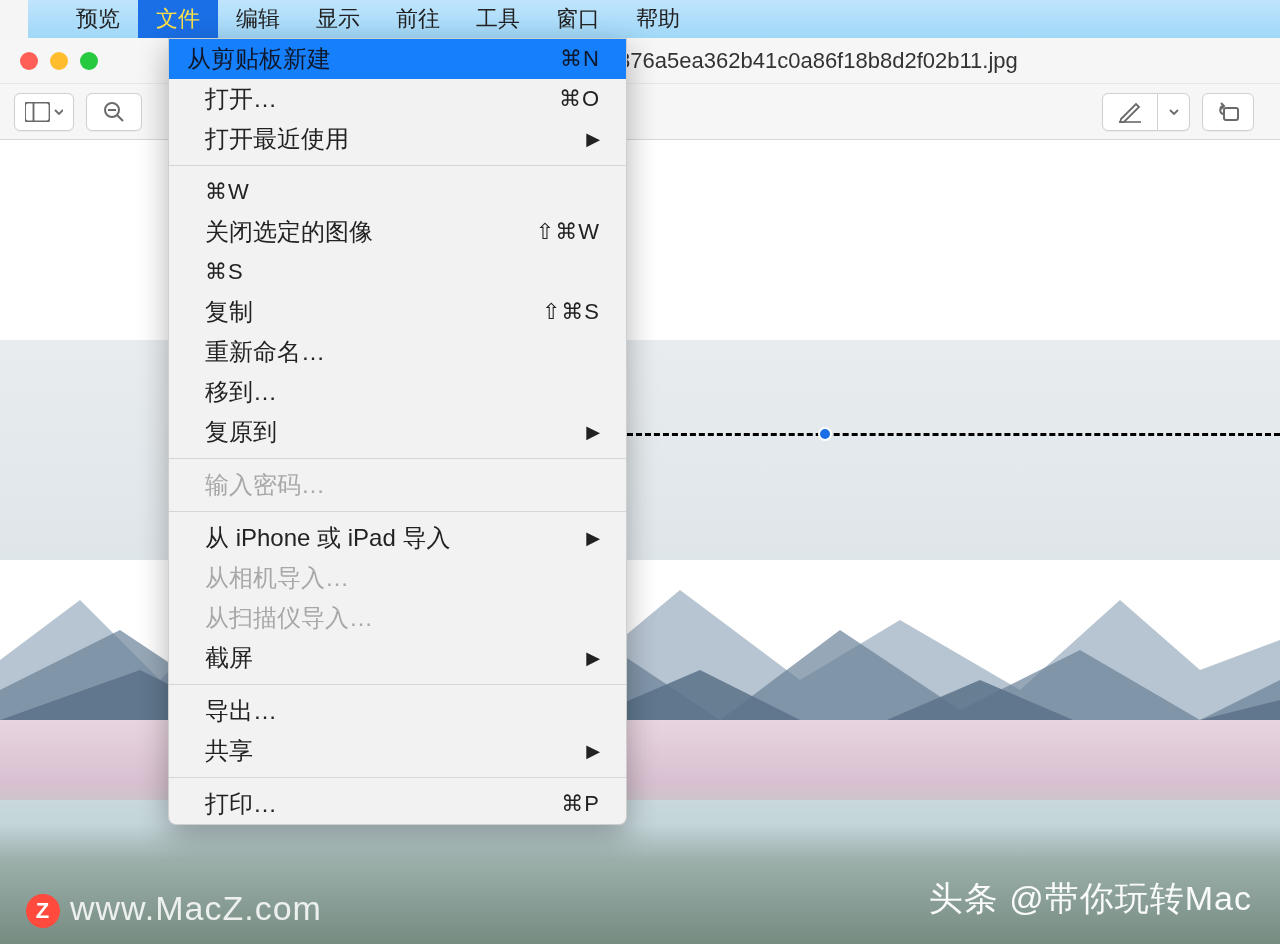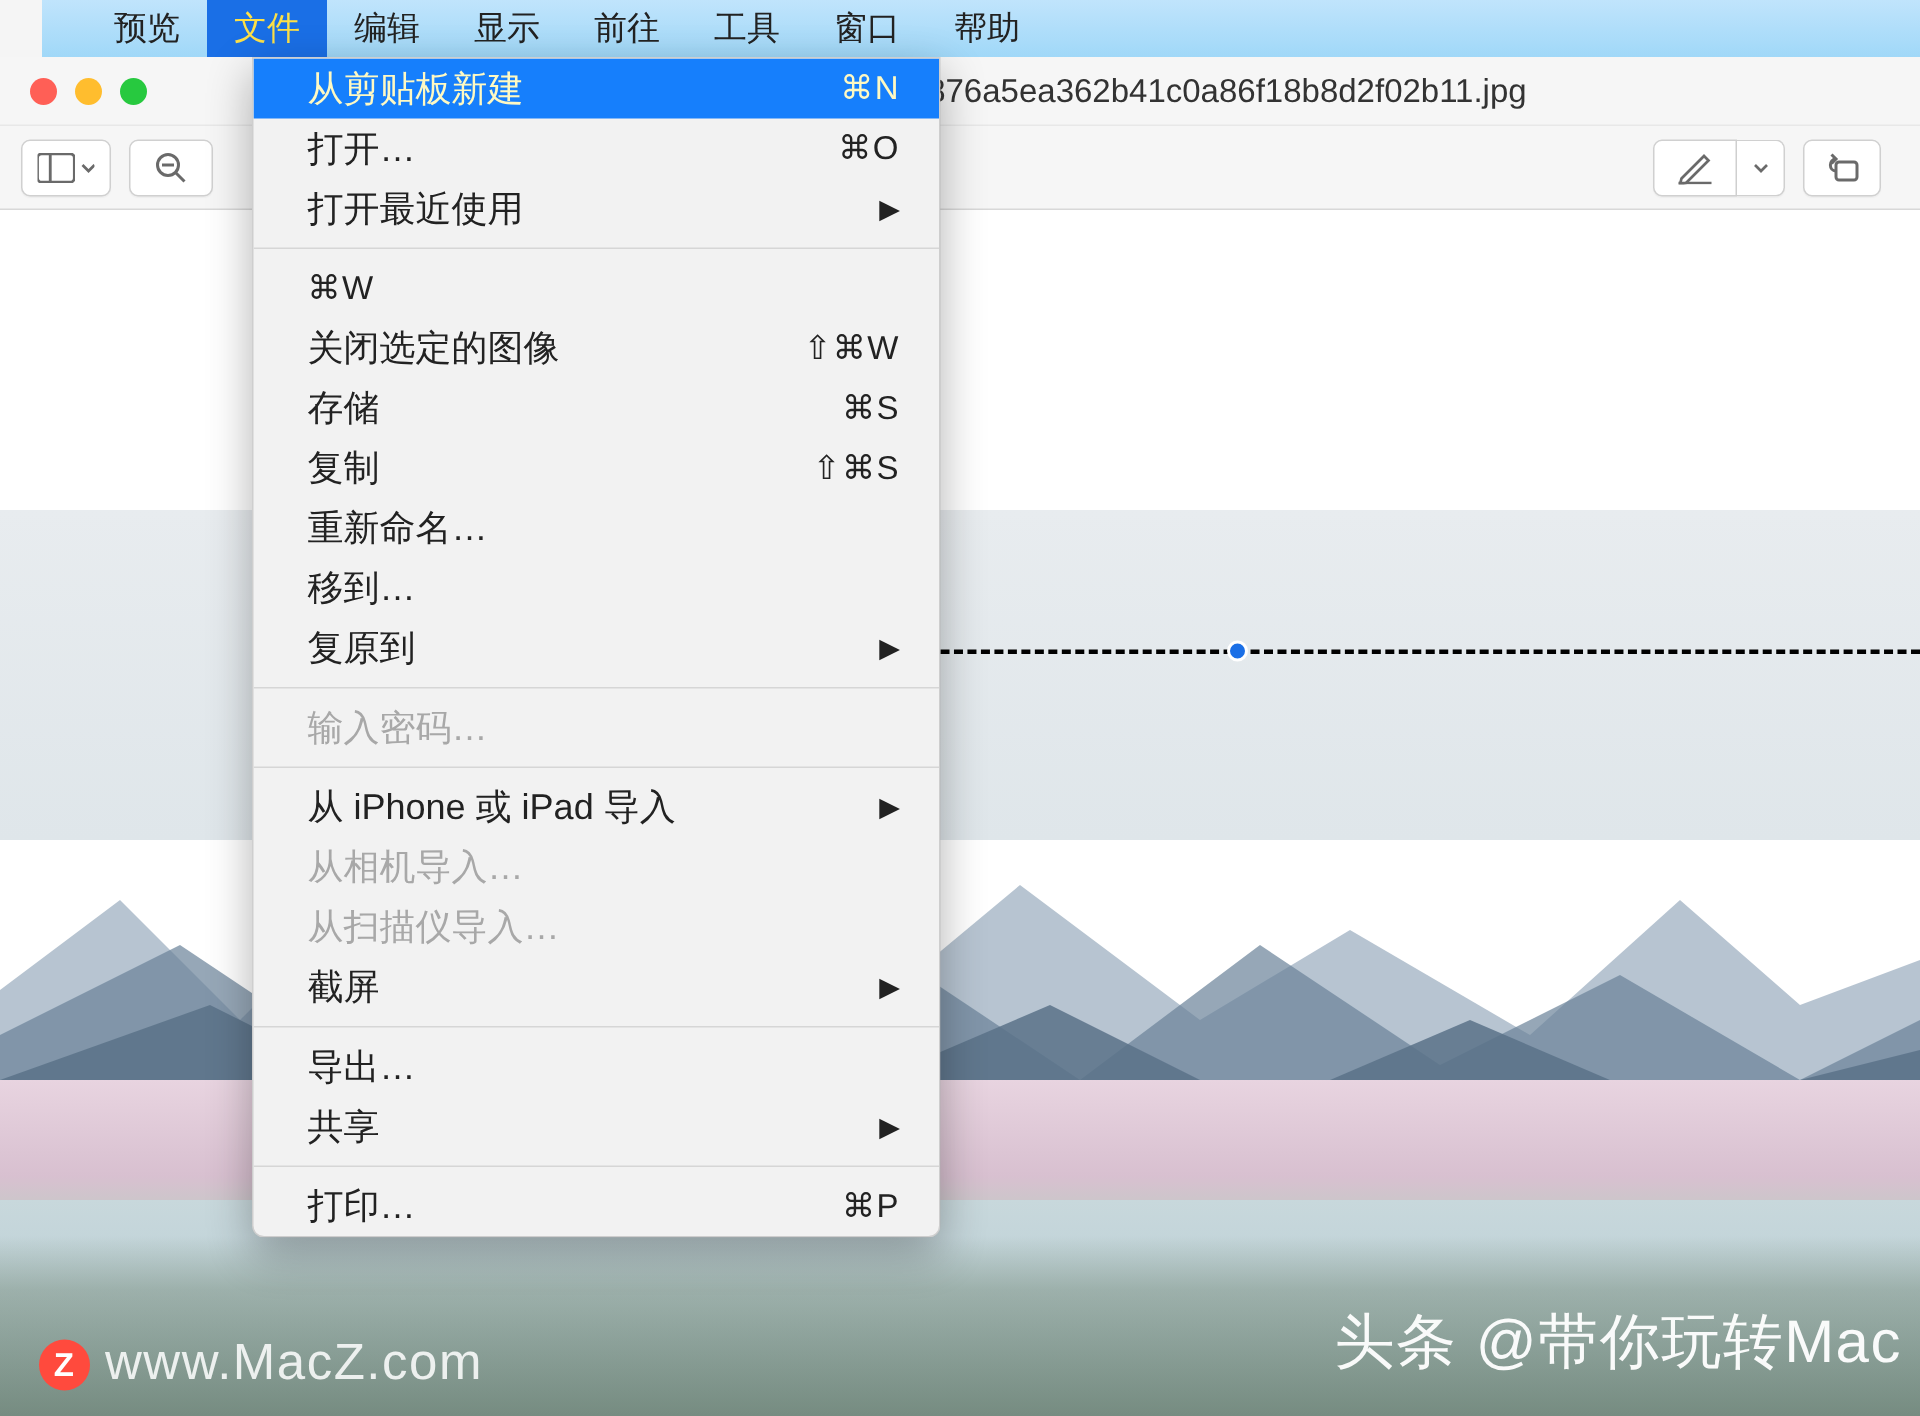--- a/index.html
+++ b/index.html
@@ -16,41 +16,41 @@
 .title-area{flex:1;display:flex;align-items:center;margin-left:470px;}
 .title-area .doc-icon{width:22px;height:28px;background:#fff;border:1px solid #bbb;border-radius:2px;margin-right:10px;position:relative;}
 .title-area .doc-icon::after{content:"";position:absolute;top:4px;left:3px;right:3px;height:12px;background:linear-gradient(#7aa,#9cc);}
 .title-area .doc-title{font-size:22px;color:#333;}
 .toolbar{height:56px;background:#f6f6f6;border-bottom:1px solid #d8d8d8;display:flex;align-items:center;padding:0 14px;}
 .tool-btn{height:38px;border:1px solid #d0d0d0;border-radius:6px;background:#fff;display:flex;align-items:center;justify-content:center;margin-right:12px;padding:0 10px;box-shadow:0 1px 1px rgba(0,0,0,.04);}
 .tool-btn svg{display:block;}
 .spacer{flex:1;}
 .dropdown{position:absolute;top:38px;left:168px;width:459px;background:#f2f2f2;border:1px solid rgba(0,0,0,.15);border-radius:0 0 8px 8px;box-shadow:0 10px 30px rgba(0,0,0,.3);overflow:hidden;z-index:100;}
 .dd-item{display:flex;align-items:center;height:40px;padding:0 26px 0 36px;font-size:24px;color:#222;}
-.dd-item.highlight{background:#167ffc;color:#fef9c3;}
+.dd-item.highlight{background:#167ffc;color:#0f172a;padding-left:18px;}
 .dd-item.dis{color:#a8a8a8;}
 .dd-item .lbl{flex:1;}
 .dd-item .sc{font-size:22px;letter-spacing:1px;}
 .dd-item .arrow{font-size:18px;color:#222;}
 .dd-sep{height:1px;background:#d6d6d6;margin:6px 0;}
 .content{position:absolute;top:140px;left:0;right:0;bottom:0;background:#fff;overflow:hidden;}
 .photo{position:absolute;top:200px;left:0;right:0;bottom:0;overflow:hidden;}
 .sky{position:absolute;top:0;left:0;right:0;height:220px;background:linear-gradient(#e8ecef,#dfe6ea);}
 .mlayer{position:absolute;left:0;right:0;}
 .m1{top:200px;height:200px;}
 .m2{top:250px;height:180px;}
 .m3{top:300px;height:160px;}
 .blossom{position:absolute;top:380px;left:0;right:0;height:160px;background:linear-gradient(#e8d4e0,#d8c0d0 40%,#b8d0c0 70%,#a0c0b0);}
 .water{position:absolute;top:460px;left:0;right:0;bottom:0;background:linear-gradient(#c8d8dc,#b0c8d0);}
 .fg{position:absolute;bottom:0;left:0;right:0;height:120px;background:linear-gradient(rgba(80,100,70,0) 0%,rgba(80,100,70,.3) 30%,rgba(60,80,50,.5));}
 .crop-line{position:absolute;top:293px;left:627px;right:0;border-top:3px dashed #000;}
 .crop-handle{position:absolute;top:287px;left:818px;width:14px;height:14px;background:#1a6fe6;border-radius:50%;border:2px solid #fff;}
 .wm1{position:absolute;bottom:16px;left:26px;color:rgba(255,255,255,.85);font-size:34px;font-weight:400;letter-spacing:1px;}
 .wm1 .z-badge{display:inline-flex;width:34px;height:34px;background:#ff4a3d;color:#fff;border-radius:50%;align-items:center;justify-content:center;font-size:22px;font-weight:700;margin-right:10px;vertical-align:middle;}
-.wm2{position:absolute;bottom:22px;right:12px;color:rgba(255,255,255,.95);font-size:40px;font-weight:500;letter-spacing:1px;}
+.wm2{position:absolute;bottom:22px;right:28px;color:rgba(255,255,255,.95);font-size:34px;font-weight:500;letter-spacing:1px;}
 </style>
 </head>
 <body>
 
 <div class="menubar">
   <span class="apple-logo"></span>
   <span class="mitem">预览</span>
   <span class="mitem active">文件</span>
   <span class="mitem">编辑</span>
   <span class="mitem">显示</span>
@@ -143,21 +143,20 @@
     </div>
     <div class="dd-sep"></div>
     <div class="dd-item">
       <span class="sc">⌘W</span>
     </div>
     <div class="dd-item">
       <span class="lbl">关闭选定的图像</span>
       <span class="sc">⇧⌘W</span>
     </div>
     <div class="dd-item">
-      <span class="lbl">存储</span>
       <span class="sc">⌘S</span>
     </div>
     <div class="dd-item">
       <span class="lbl">复制</span>
       <span class="sc">⇧⌘S</span>
     </div>
     <div class="dd-item">
       <span class="lbl">重新命名…</span>
     </div>
     <div class="dd-item">

